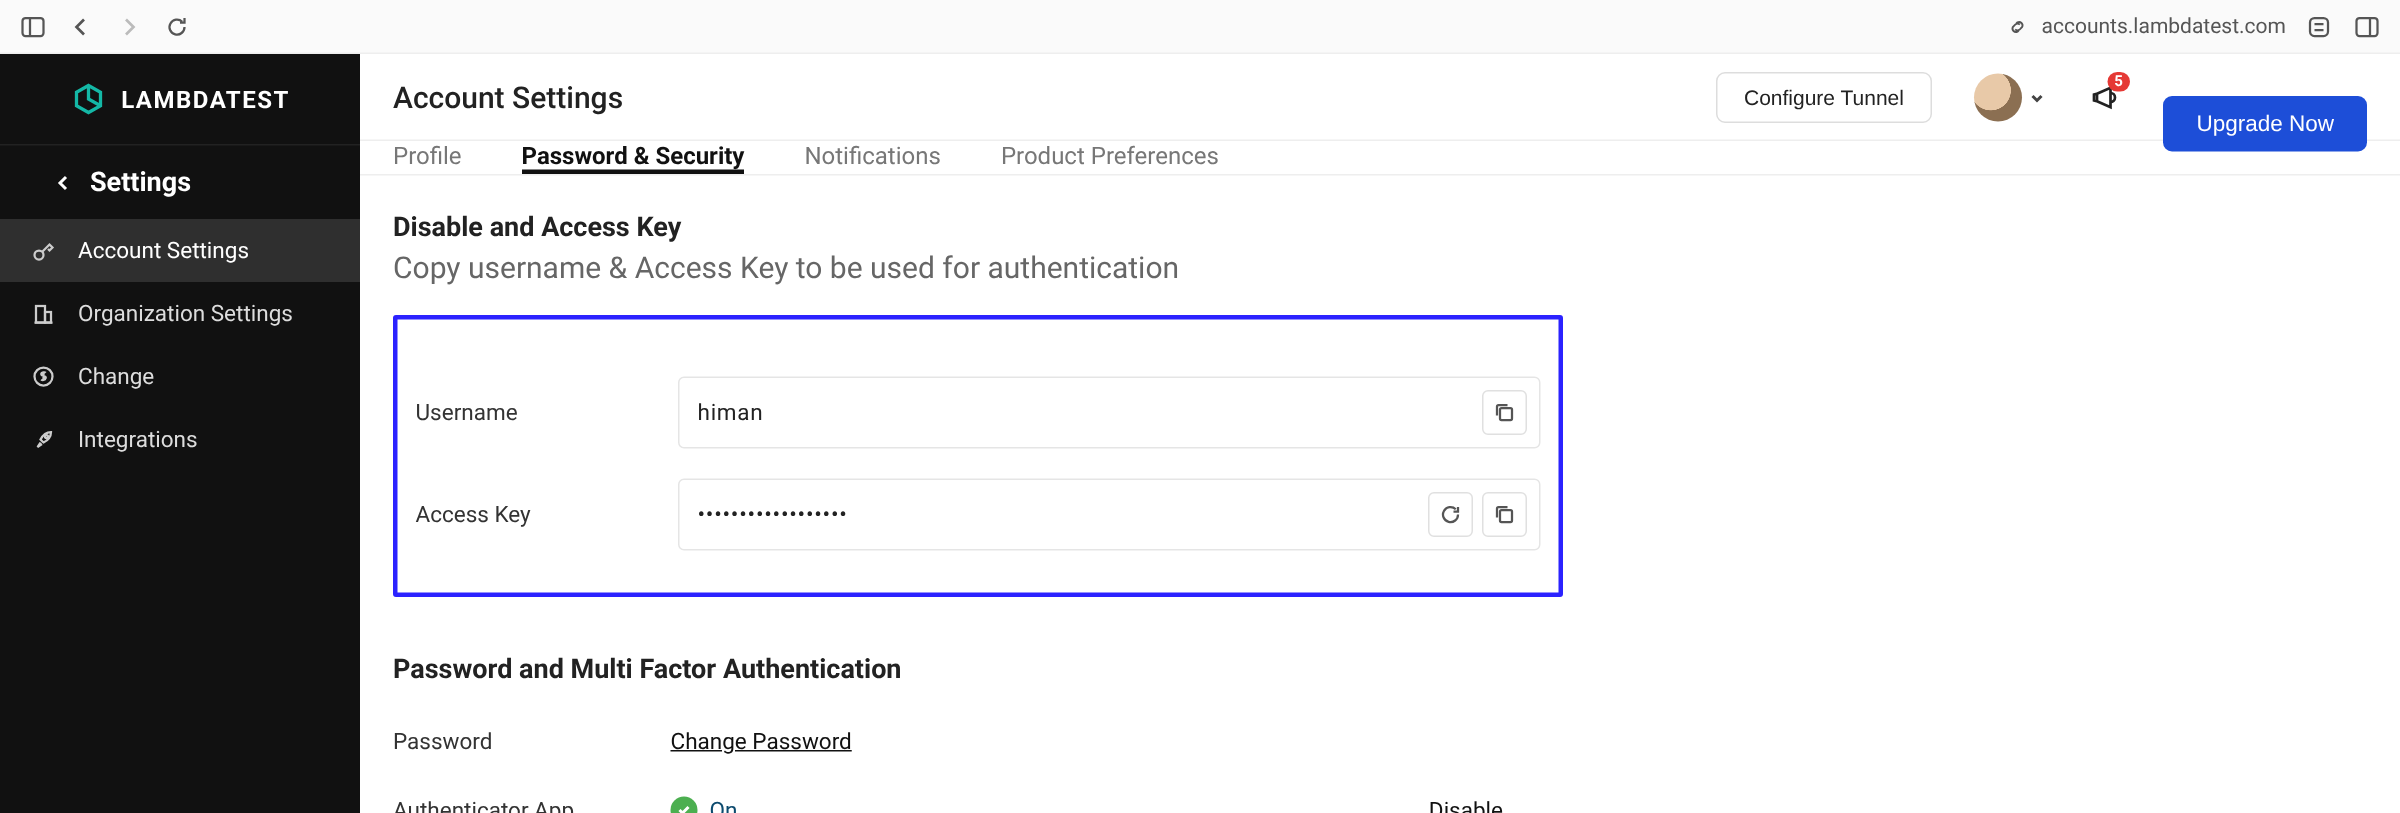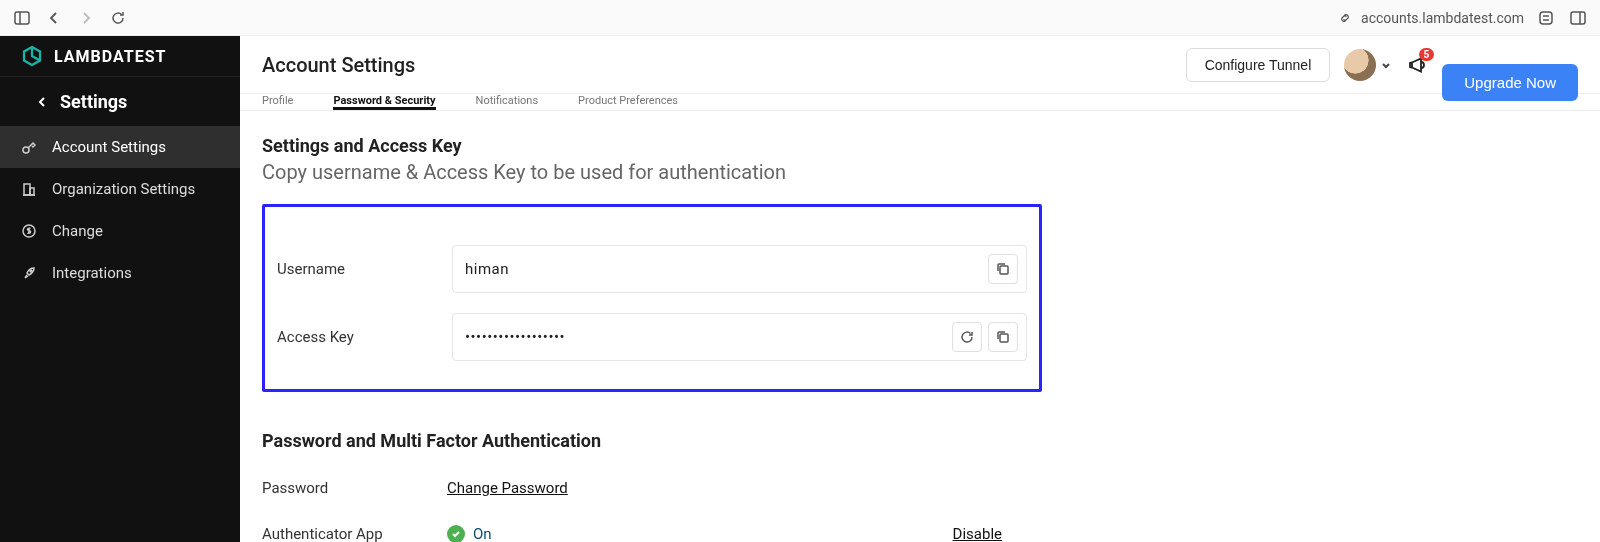--- a/index.html
+++ b/index.html
@@ -11,44 +11,44 @@
     .chrome-icon { width: 20px; height: 20px; display: flex; align-items: center; justify-content: center; color: #555; }
     .chrome-icon.disabled { color: #bbb; }
     .chrome-center { flex: 1; display: flex; align-items: center; justify-content: flex-end; gap: 6px; color: #555; font-size: 14px; }
     .chrome-right { display: flex; align-items: center; gap: 12px; }
 
     
     .app { display: flex; height: calc(542px - 36px); }
 
     
     .sidebar { width: 240px; background: #111; color: #fff; display: flex; flex-direction: column; }
-    .logo-row { display: flex; align-items: center; gap: 10px; padding: 8px 20px; border-bottom: 1px solid #222; }
+    .logo-row { display: flex; align-items: center; gap: 10px; padding: 18px 20px; border-bottom: 1px solid #222; justify-content: center; }
     .logo-mark { width: 24px; height: 24px; display: flex; align-items: center; justify-content: center; }
     .logo-text { font-weight: 700; letter-spacing: 1px; font-size: 16px; }
     .settings-header { display: flex; align-items: center; gap: 12px; padding: 14px 20px; font-weight: 700; font-size: 18px; margin-left: 16px; }
     .sidebar-items { display: flex; flex-direction: column; }
     .sidebar-item { display: flex; align-items: center; gap: 14px; padding: 12px 20px; font-size: 15px; color: #ddd; cursor: pointer; }
     .sidebar-item.active { background: #2f2f2f; color: #fff; }
     .sidebar-item .icon { width: 18px; height: 18px; display: flex; align-items: center; justify-content: center; color: #ccc; }
 
     
     .main { flex: 1; display: flex; flex-direction: column; }
     .topbar { height: 58px; display: flex; align-items: center; justify-content: space-between; padding: 0 22px; border-bottom: 1px solid #eee; }
     .topbar-title { font-size: 20px; font-weight: 500; color: #222; }
-    .topbar-actions { display: flex; align-items: center; gap: 14px; }
+    .topbar-actions { display: flex; align-items: center; gap: 28px; }
     .btn-outline { border: 1px solid #ddd; padding: 8px 18px; border-radius: 6px; font-size: 14px; color: #222; background: #fff; cursor: pointer; }
     .avatar { width: 32px; height: 32px; border-radius: 50%; background: radial-gradient(circle at 35% 35%, #e8c9a8 45%, #8b6f52 46%); }
     .chevron-small { color: #444; }
     .announce-wrap { position: relative; }
     .announce-badge { position: absolute; top: -6px; right: -6px; background: #e53935; color: #fff; font-size: 10px; border-radius: 10px; padding: 1px 5px; font-weight: 700; }
-    .btn-upgrade { background: #3b82f6; color: #fff; border: none; padding: 10px 22px; border-radius: 6px; font-size: 15px; font-weight: 500; cursor: pointer; margin-top: 36px; }
+    .btn-upgrade { background: #1d4ed8; color: #fff; border: none; padding: 10px 22px; border-radius: 6px; font-size: 15px; font-weight: 500; cursor: pointer; margin-top: 36px; }
 
     
     .tabs { display: flex; gap: 40px; padding: 0 22px; border-bottom: 1px solid #eee; height: 46px; align-items: center; }
-    .tab { font-size: 11px; color: #777; cursor: pointer; height: 100%; display: flex; align-items: center; border-bottom: 3px solid transparent; }
+    .tab { font-size: 16px; color: #777; cursor: pointer; height: 100%; display: flex; align-items: center; border-bottom: 3px solid transparent; }
     .tab.active { color: #111; font-weight: 700; border-bottom-color: #111; }
 
     
     .content { padding: 24px 22px; }
     .section-title { font-size: 18px; font-weight: 700; color: #222; }
     .section-sub { font-size: 20px; color: #666; margin-top: 4px; }
 
     .highlight-box { margin-top: 20px; border: 3px solid #2b22ff; border-radius: 2px; padding: 28px 8px 18px; width: 780px; }
     .field-row { display: flex; align-items: center; padding: 10px 4px; }
     .field-label { width: 175px; font-size: 15px; color: #333; }
@@ -206,21 +206,21 @@
     </div>
 
     <div class="tabs">
       <div class="tab">Profile</div>
       <div class="tab active">Password &amp; Security</div>
       <div class="tab">Notifications</div>
       <div class="tab">Product Preferences</div>
     </div>
 
     <div class="content">
-      <div class="section-title">Settings and Access Key</div>
+      <div class="section-title">Disable and Access Key</div>
       <div class="section-sub">Copy username &amp; Access Key to be used for authentication</div>
 
       <div class="highlight-box">
         <div class="field-row">
           <div class="field-label">Username</div>
           <div class="field-input-wrap">
             <div class="field-value">himan</div>
             <div class="icon-btn">
               <span>
                 <svg width="14" height="14" viewBox="0 0 14 14" fill="none" stroke="currentColor" stroke-width="1.5">

